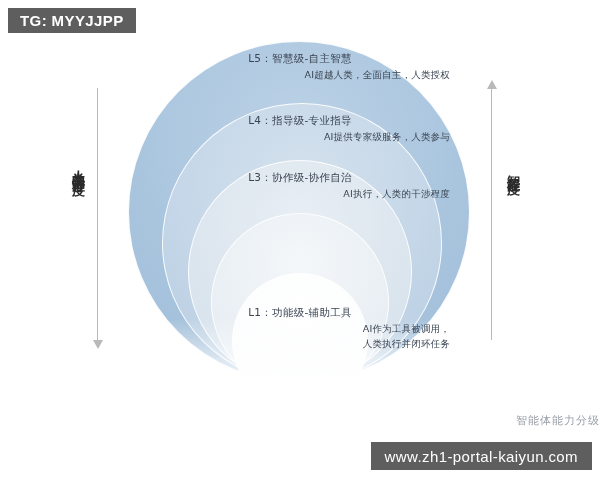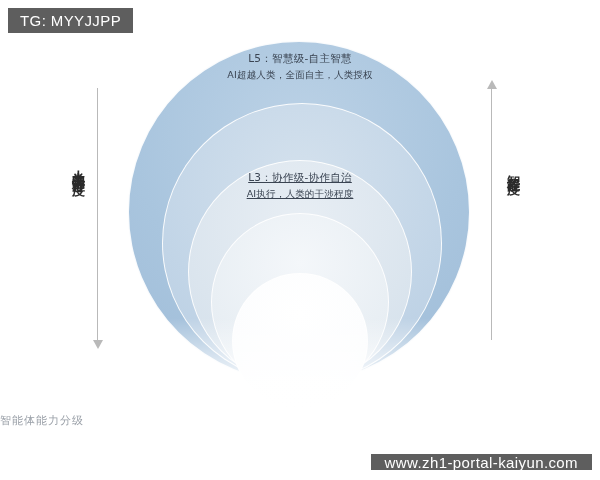--- a/index.html
+++ b/index.html
@@ -28,25 +28,26 @@
     display: flex;
     align-items: center;
     justify-content: center;
   }
   #watermark-top {
     left: 8px;
     top: 8px;
     height: 25px;
     padding: 0 12px;
     font-size: 15px;
+    font-weight: bold;
   }
   #watermark-bottom {
     right: 8px;
     bottom: 10px;
-    height: 16px;
+    height: 28px;
     padding: 0 14px;
     font-size: 15px;
   }
 
   
   #diagram {
     position: absolute;
     left: 0;
     top: 0;
     width: 600px;
@@ -86,20 +87,21 @@
   }
   .level-title {
     font-size: 10.5px;
     letter-spacing: 0.3px;
     margin-bottom: 2px;
     white-space: nowrap;
   }
   .level-desc {
     font-size: 9.5px;
     letter-spacing: 0.2px;
+    text-align: right;
   }
   .level-desc div { white-space: nowrap; }
 
   
   .axis {
     position: absolute;
     width: 1px;
     background: #b9b9b9;
   }
   #axis-left  { left: 97px;  top: 88px;  height: 252px; }
@@ -132,21 +134,21 @@
   }
   #axis-label-left  { left: 70px;  top: 160px; }
   #axis-label-right { left: 505px; top: 165px; }
 
   
   #caption {
     position: absolute;
     left: 0;
     top: 413px;
     width: 600px;
-    text-align: left;
+    text-align: right;
     font-size: 11px;
     color: #9aa0a8;
     letter-spacing: 1px;
   }
 </style>
 </head>
 <body>
 
 <div id="diagram">
 
@@ -167,31 +169,44 @@
 
   <div id="bottom-fade"></div>
 
   <div class="level-text" id="text-l5" style="top:50px;">
     <div class="level-title">L5：智慧级-自主智慧</div>
     <div class="level-desc">
       <div>AI超越人类，全面自主，人类授权</div>
     </div>
   </div>
 
-
-  <div class="level-text" id="text-l3" style="top:169px;text-decoration:underline;">
+  <div class="level-text" id="text-l4" style="top:112px;">
+    <div class="level-title">L4：指导级-专业指导</div>
+    <div class="level-desc">
+      <div>AI提供专家级服务，人类参与</div>
+    </div>
+  </div>
+
+  <div class="level-text" id="text-l3" style="top:169px;">
     <div class="level-title">L3：协作级-协作自治</div>
     <div class="level-desc">
       <div>AI执行，人类的干涉程度</div>
     </div>
   </div>
 
   <div class="level-text" id="text-l2" style="top:222px;">
   </div>
 
+  <div class="level-text" id="text-l1" style="top:304px;">
+    <div class="level-title">L1：功能级-辅助工具</div>
+    <div class="level-desc">
+      <div>AI作为工具被调用，</div>
+      <div>人类执行并闭环任务</div>
+    </div>
+  </div>
 
   <div class="axis" id="axis-left"></div>
   <div class="arrowhead" id="arrow-down"></div>
   <div class="axis-label" id="axis-label-left">人类的干涉程度</div>
 
   <div class="axis" id="axis-right"></div>
   <div class="arrowhead" id="arrow-up"></div>
   <div class="axis-label" id="axis-label-right">智能程度</div>
 
   <div id="caption">智能体能力分级</div>

